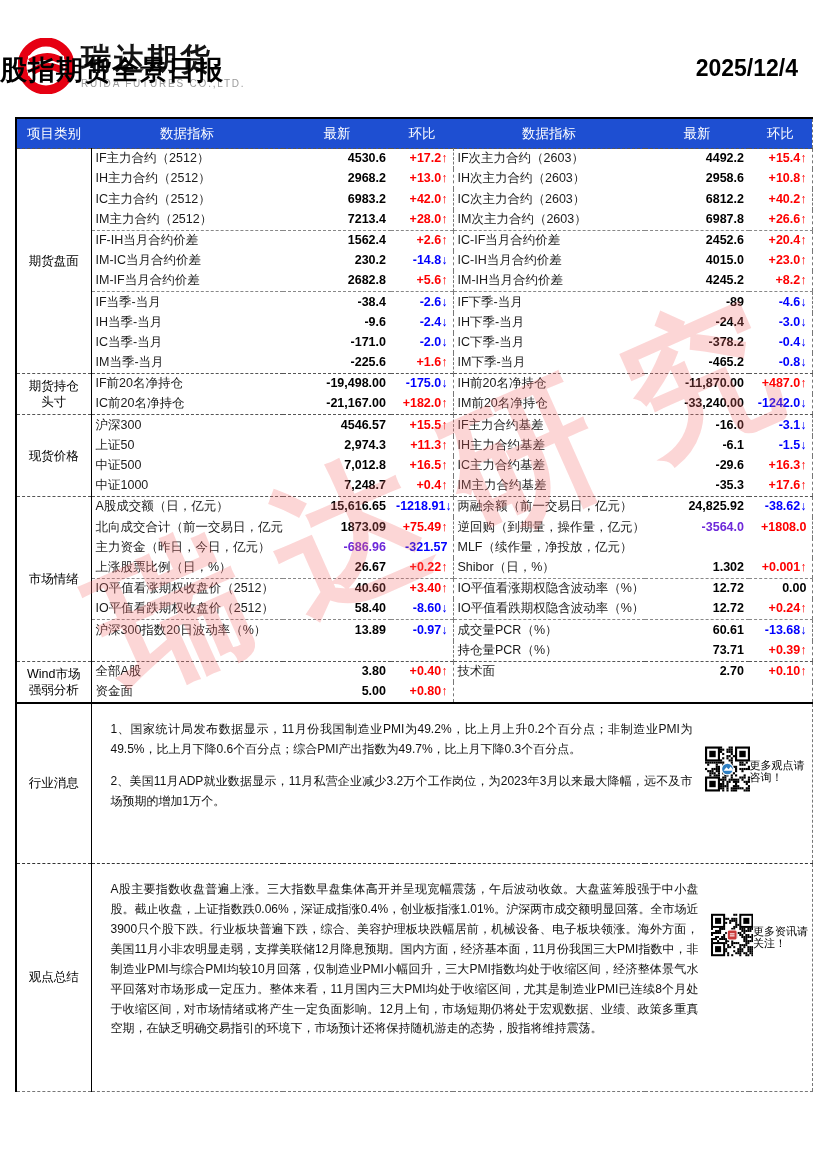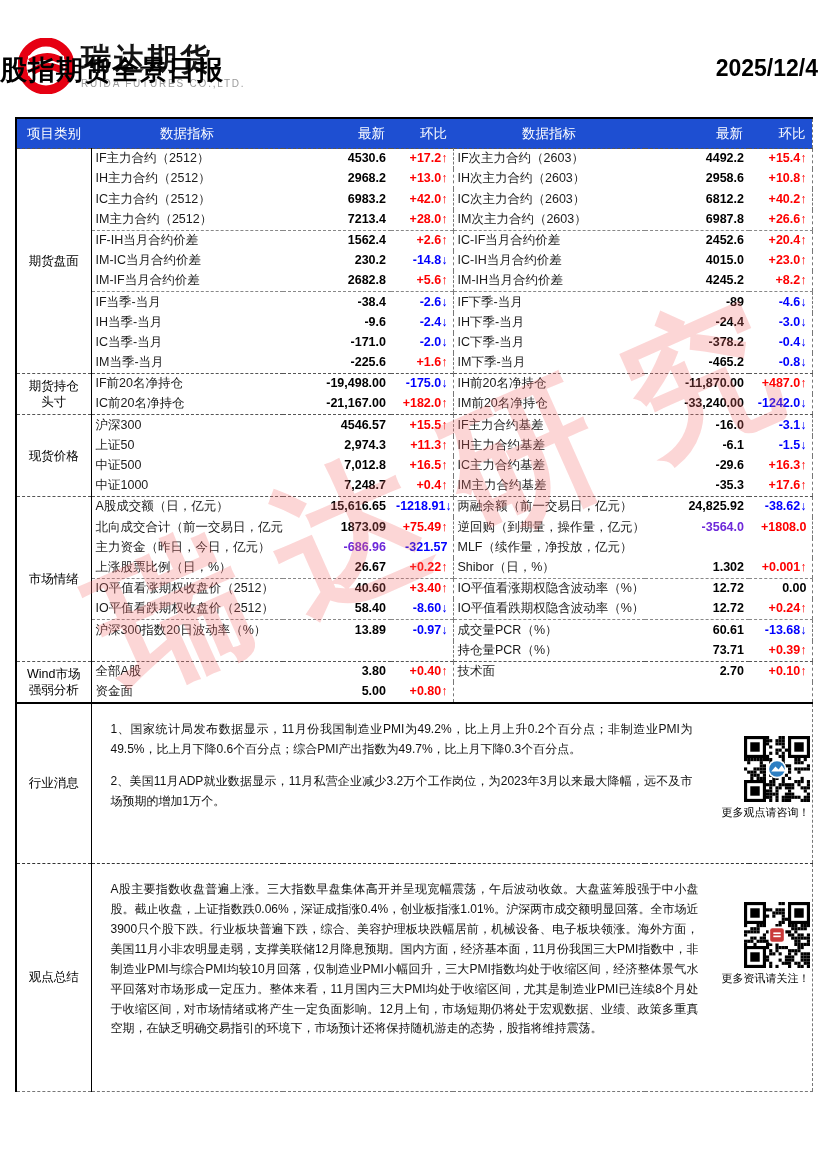--- a/index.html
+++ b/index.html
@@ -5,54 +5,54 @@
   html,body{margin:0;padding:0;background:#fff;}
   .page{position:relative;width:826px;height:1169px;background:#fff;overflow:hidden;
         font-family:"Liberation Sans",sans-serif;color:#000;border-radius:17px;}
   
   .hdr-logo{position:absolute;left:18px;top:38px;display:flex;align-items:center;gap:7px;}
   .logo-text{display:flex;flex-direction:column;}
   .logo-cn{font-size:30px;font-weight:bold;letter-spacing:3px;line-height:1;color:#141414;}
   .logo-en{font-size:10px;color:#9a9a9a;letter-spacing:1.8px;margin-top:4px;}
   .page-title{position:absolute;left:0;right:0;top:52px;text-align:left;
               font-size:27px;font-weight:bold;letter-spacing:1px;}
-  .page-date{position:absolute;right:8px;top:55px;font-size:23px;font-weight:bold;}
+  .page-date{position:absolute;right:28px;top:55px;font-size:23px;font-weight:bold;}
   
   .wm{position:absolute;left:105px;top:545px;z-index:3;pointer-events:none;
       font-size:150px;font-weight:bold;letter-spacing:42px;white-space:nowrap;
       color:rgba(244,106,106,0.28);transform:rotate(-24deg);transform-origin:0 50%;}
   
   table.report{position:absolute;left:15px;top:117px;width:796px;border-collapse:collapse;
                table-layout:fixed;border-left:2px solid #000;border-right:1px dashed #777;}
   thead tr{border-top:2px solid #000;}
   th{background:#1e4fd2;color:#fff;font-size:13.5px;font-weight:normal;height:29px;
      padding:0 6px;white-space:nowrap;}
   th.h-cat{text-align:center;}
   th.h-ind{text-align:center;}
-  th.h-num{text-align:right;}
+  th.h-num{}
   td{font-size:12.5px;height:20.2px;padding:0 5px;white-space:nowrap;overflow:hidden;
      vertical-align:middle;line-height:1.1;}
   td.cat{text-align:center;white-space:normal;border-right:1.5px solid #000;
          font-size:12.5px;line-height:1.3;padding:0 8px;}
   td.lbl{text-align:left;padding-left:4px;color:#1a1a1a;}
   td.rlbl{border-left:1px dashed #777;margin-top:7px;}
   td.val,td.chg{text-align:right;font-weight:bold;}
   .up{color:#fe0000;}
   .down{color:#0000fe;}
   .vblue{color:#6d28d9;}
   tbody.sec{border-top:1px dashed #555;}
   tr.gstart td{border-top:1px dashed #888;}
   tbody#news-body{border-top:2px solid #000;}
   tbody#sum-body{border-top:1px dashed #333;border-bottom:1px dashed #777;}
   td.txtcell{vertical-align:top;padding:4px 2px 4px 7px;white-space:normal;height:auto;}
   .cellflex{display:flex;align-items:flex-start;}
   .newsrow .txt{width:606px;}
   .sumrow .txt{width:612px;}
   .txt p{margin:12px;font-size:12px;line-height:1.66;color:#111;text-align:justify;}
-  .qrcol{display:flex;flex-direction:column;align-items:flex-end;flex:1;}
+  .qrcol{display:flex;flex-direction:row;align-items:center;flex:1;}
   .qrcol.news-qr{margin-top:28px;}
   .qrcol.sum-qr{margin-top:34px;}
   .qrcap{font-size:11px;margin-top:4px;color:#000;}
 </style>
 </head>
 <body>
 
 <div class="page">
 
   <div class="hdr-logo">

